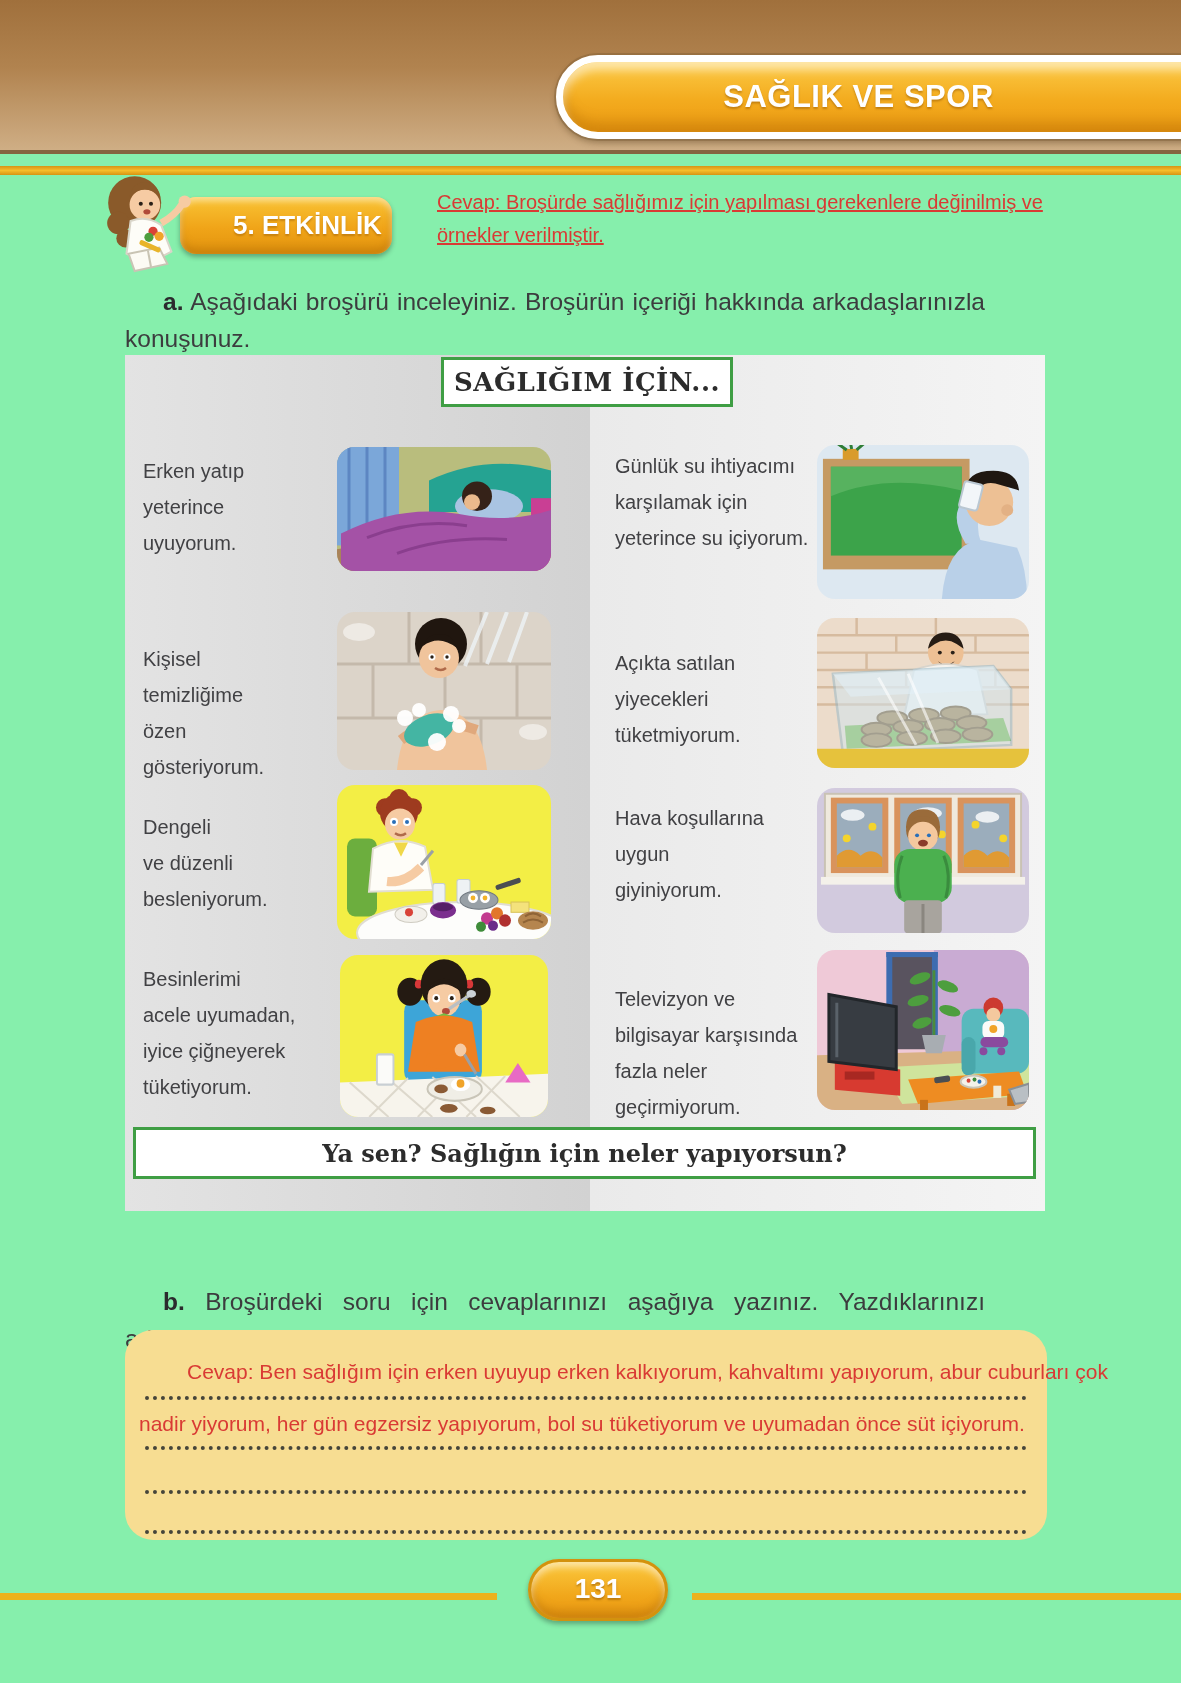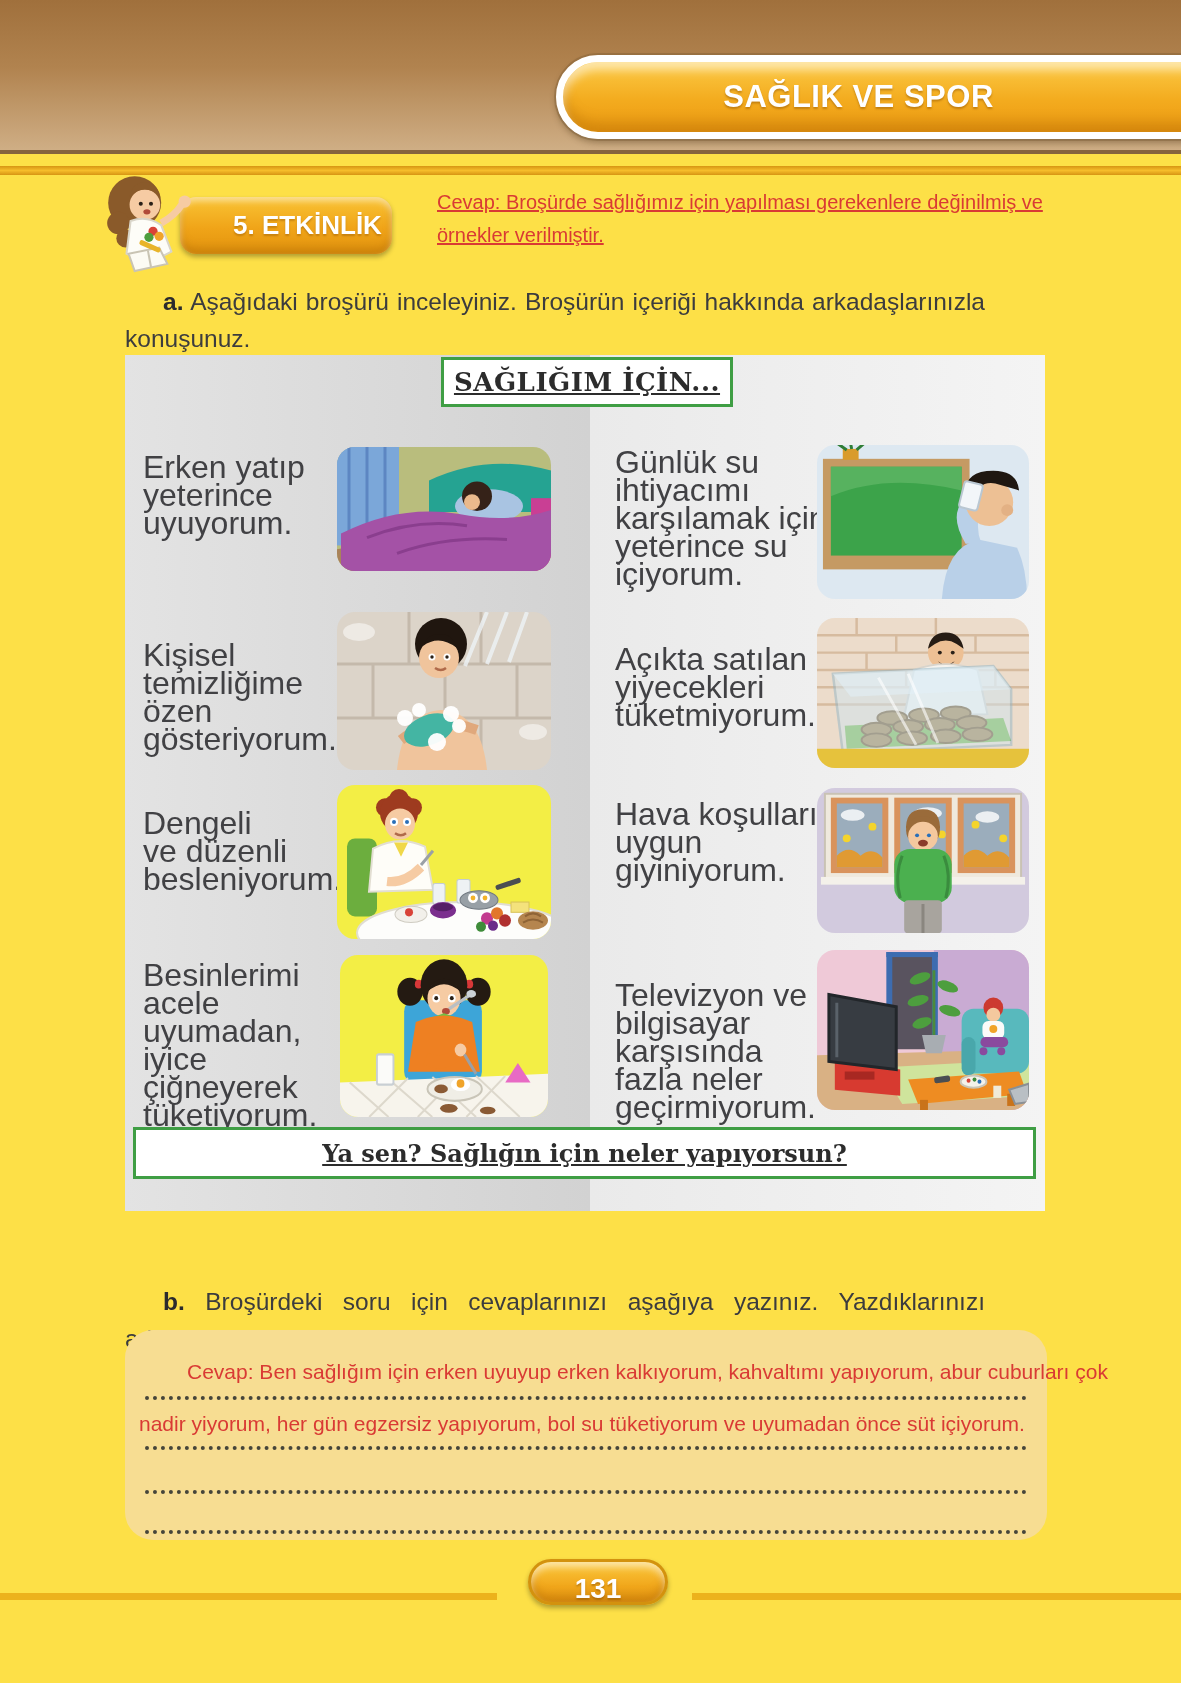--- a/index.html
+++ b/index.html
@@ -1,17 +1,17 @@
 <!DOCTYPE html>
 <html lang="tr"><head>
 <meta charset="utf-8">
 <title>Sağlık ve Spor — Etkinlik Sayfası</title>
 <style>
   html,body{margin:0;padding:0;background:#ffffff;}
-  .page{position:relative;width:1181px;height:1683px;background:#fde047;overflow:hidden;
+  .page{position:relative;width:1181px;height:1683px;background:#86efac;overflow:hidden;
         font-family:"Liberation Sans",sans-serif;}
 
   
   .header-band{position:absolute;left:0;top:0;width:1181px;height:150px;
 phon    background:linear-gradient(180deg,#a0703c 0%,#b1834f 45%,#cfae85 100%);
     background:linear-gradient(180deg,#a0703c 0%,#b1834f 45%,#cfae85 100%);
     border-bottom:4px solid #85643e;}
   .unit-pill{position:absolute;left:556px;top:55px;width:700px;height:84px;
     border-radius:44px;border:7px solid #ffffff;box-sizing:border-box;
     background:linear-gradient(180deg,#fcca45 0%,#f3ab1e 55%,#ec9a12 100%);
@@ -45,39 +45,39 @@
   .para-a{top:258px;text-indent:38px;}
   .para-b{top:1258px;text-indent:38px;}
 
   
   .brochure{position:absolute;left:125px;top:355px;width:920px;height:856px;}
   .panel-left{position:absolute;left:0;top:0;width:465px;height:856px;
     background:linear-gradient(90deg,#e3e3e3 0%,#d2d2d2 100%);}
   .panel-right{position:absolute;left:465px;top:0;width:455px;height:856px;
     background:linear-gradient(90deg,#eaeaea 0%,#f4f4f4 100%);}
   .slab-box{position:absolute;background:#ffffff;border:3px solid #3f9e44;box-sizing:border-box;
-    font-family:"DejaVu Serif",serif;font-weight:bold;color:#2c2c2c;text-align:center;text-decoration:underline;}
+    font-family:"DejaVu Serif",serif;font-weight:bold;color:#2c2c2c;text-align:center;}
   .brochure-title{left:316px;top:2px;width:292px;height:50px;font-size:26px;line-height:45px;letter-spacing:.5px;}
   .brochure-question{left:8px;top:772px;width:903px;height:52px;font-size:24px;line-height:47px;}
-  .b-text{position:absolute;font-size:32px;line-height:28px;color:#414144;white-space:pre-line;}
+  .b-text{position:absolute;font-size:20px;line-height:36px;color:#414144;white-space:pre-line;}
   .illus{position:absolute;border-radius:18px;overflow:hidden;}
   .illus svg{display:block;width:100%;height:100%;}
 
   
   .answer-box{position:absolute;left:125px;top:1330px;width:922px;height:210px;
     background:#f7dd92;border-radius:28px;}
   .dotline{position:absolute;left:20px;width:882px;height:0;
     border-bottom:4px dotted #46453a;}
   .bottom-hand{position:absolute;font-size:21px;color:#d93a34;white-space:nowrap;}
 
   
   .footer-line{position:absolute;top:1593px;height:7px;background:#ecb21c;}
   .footer-line.left{left:0;width:497px;}
   .footer-line.right{left:692px;width:489px;}
-  .page-pill{position:absolute;left:528px;top:1559px;width:140px;height:46px;
+  .page-pill{position:absolute;left:528px;top:1559px;width:140px;height:62px;
     border-radius:31px;border:3px solid #d3920e;box-sizing:border-box;
     background:linear-gradient(180deg,#fbc93e 0%,#f1a71b 60%,#e89711 100%);
     box-shadow:0 3px 5px rgba(0,0,0,.3),inset 0 5px 7px rgba(255,255,255,.55),
                inset 0 -7px 9px rgba(160,95,0,.35);}
   .page-pill span{display:block;text-align:center;line-height:54px;color:#ffffff;
     font-size:28px;font-weight:bold;text-shadow:0 2px 2px rgba(140,80,0,.5);}
 </style>
 </head>
 <body>
 

